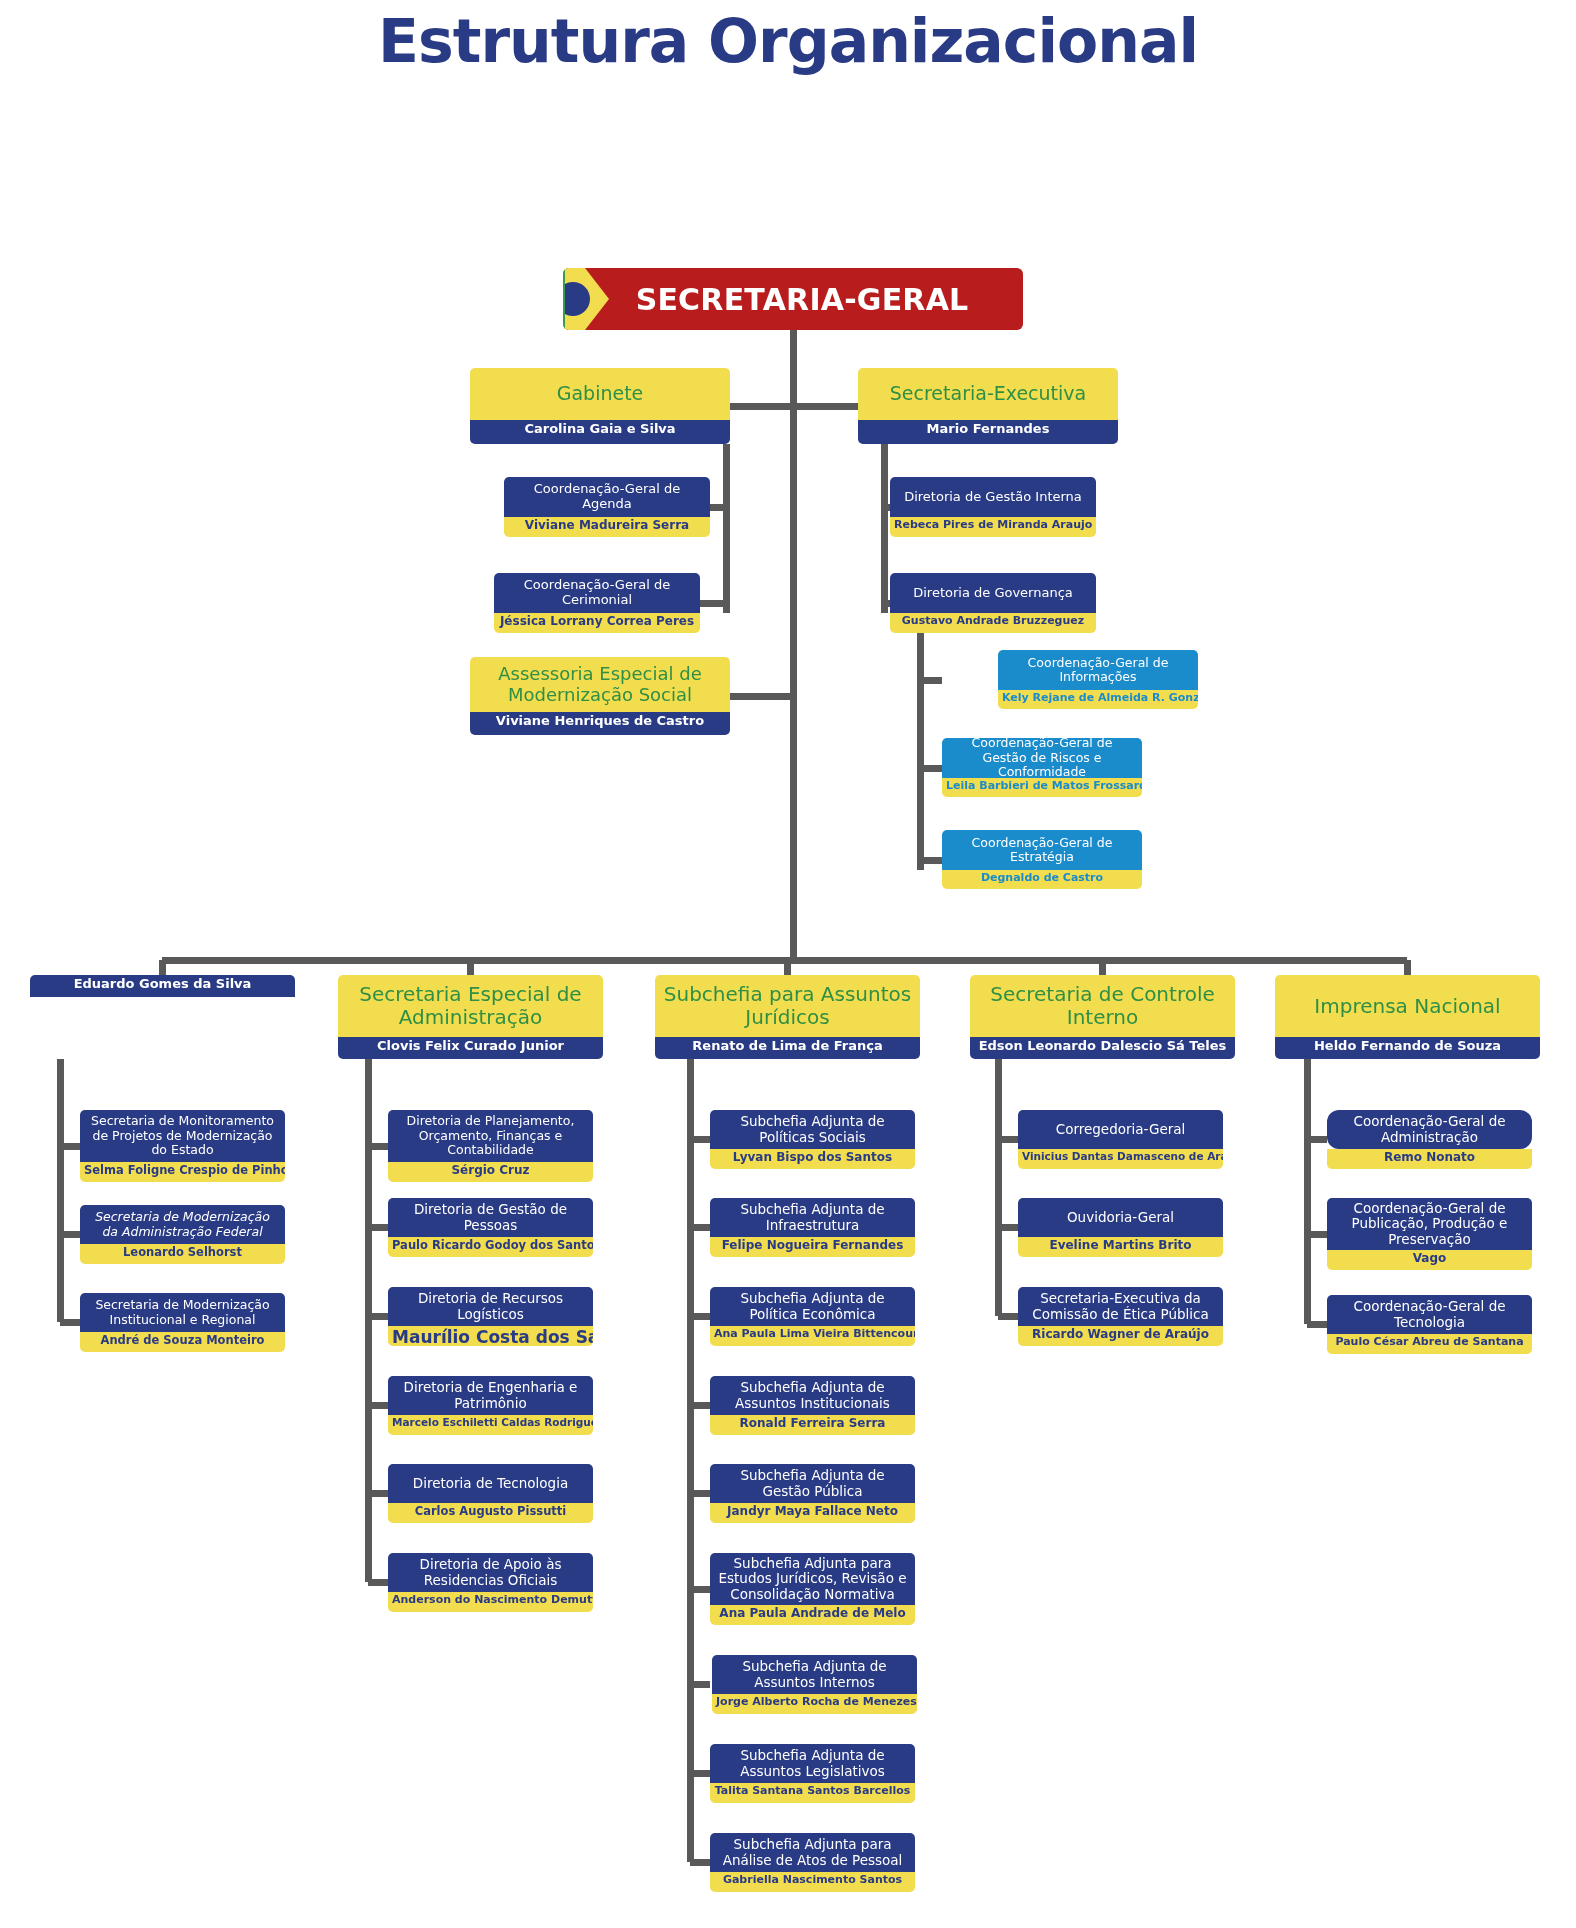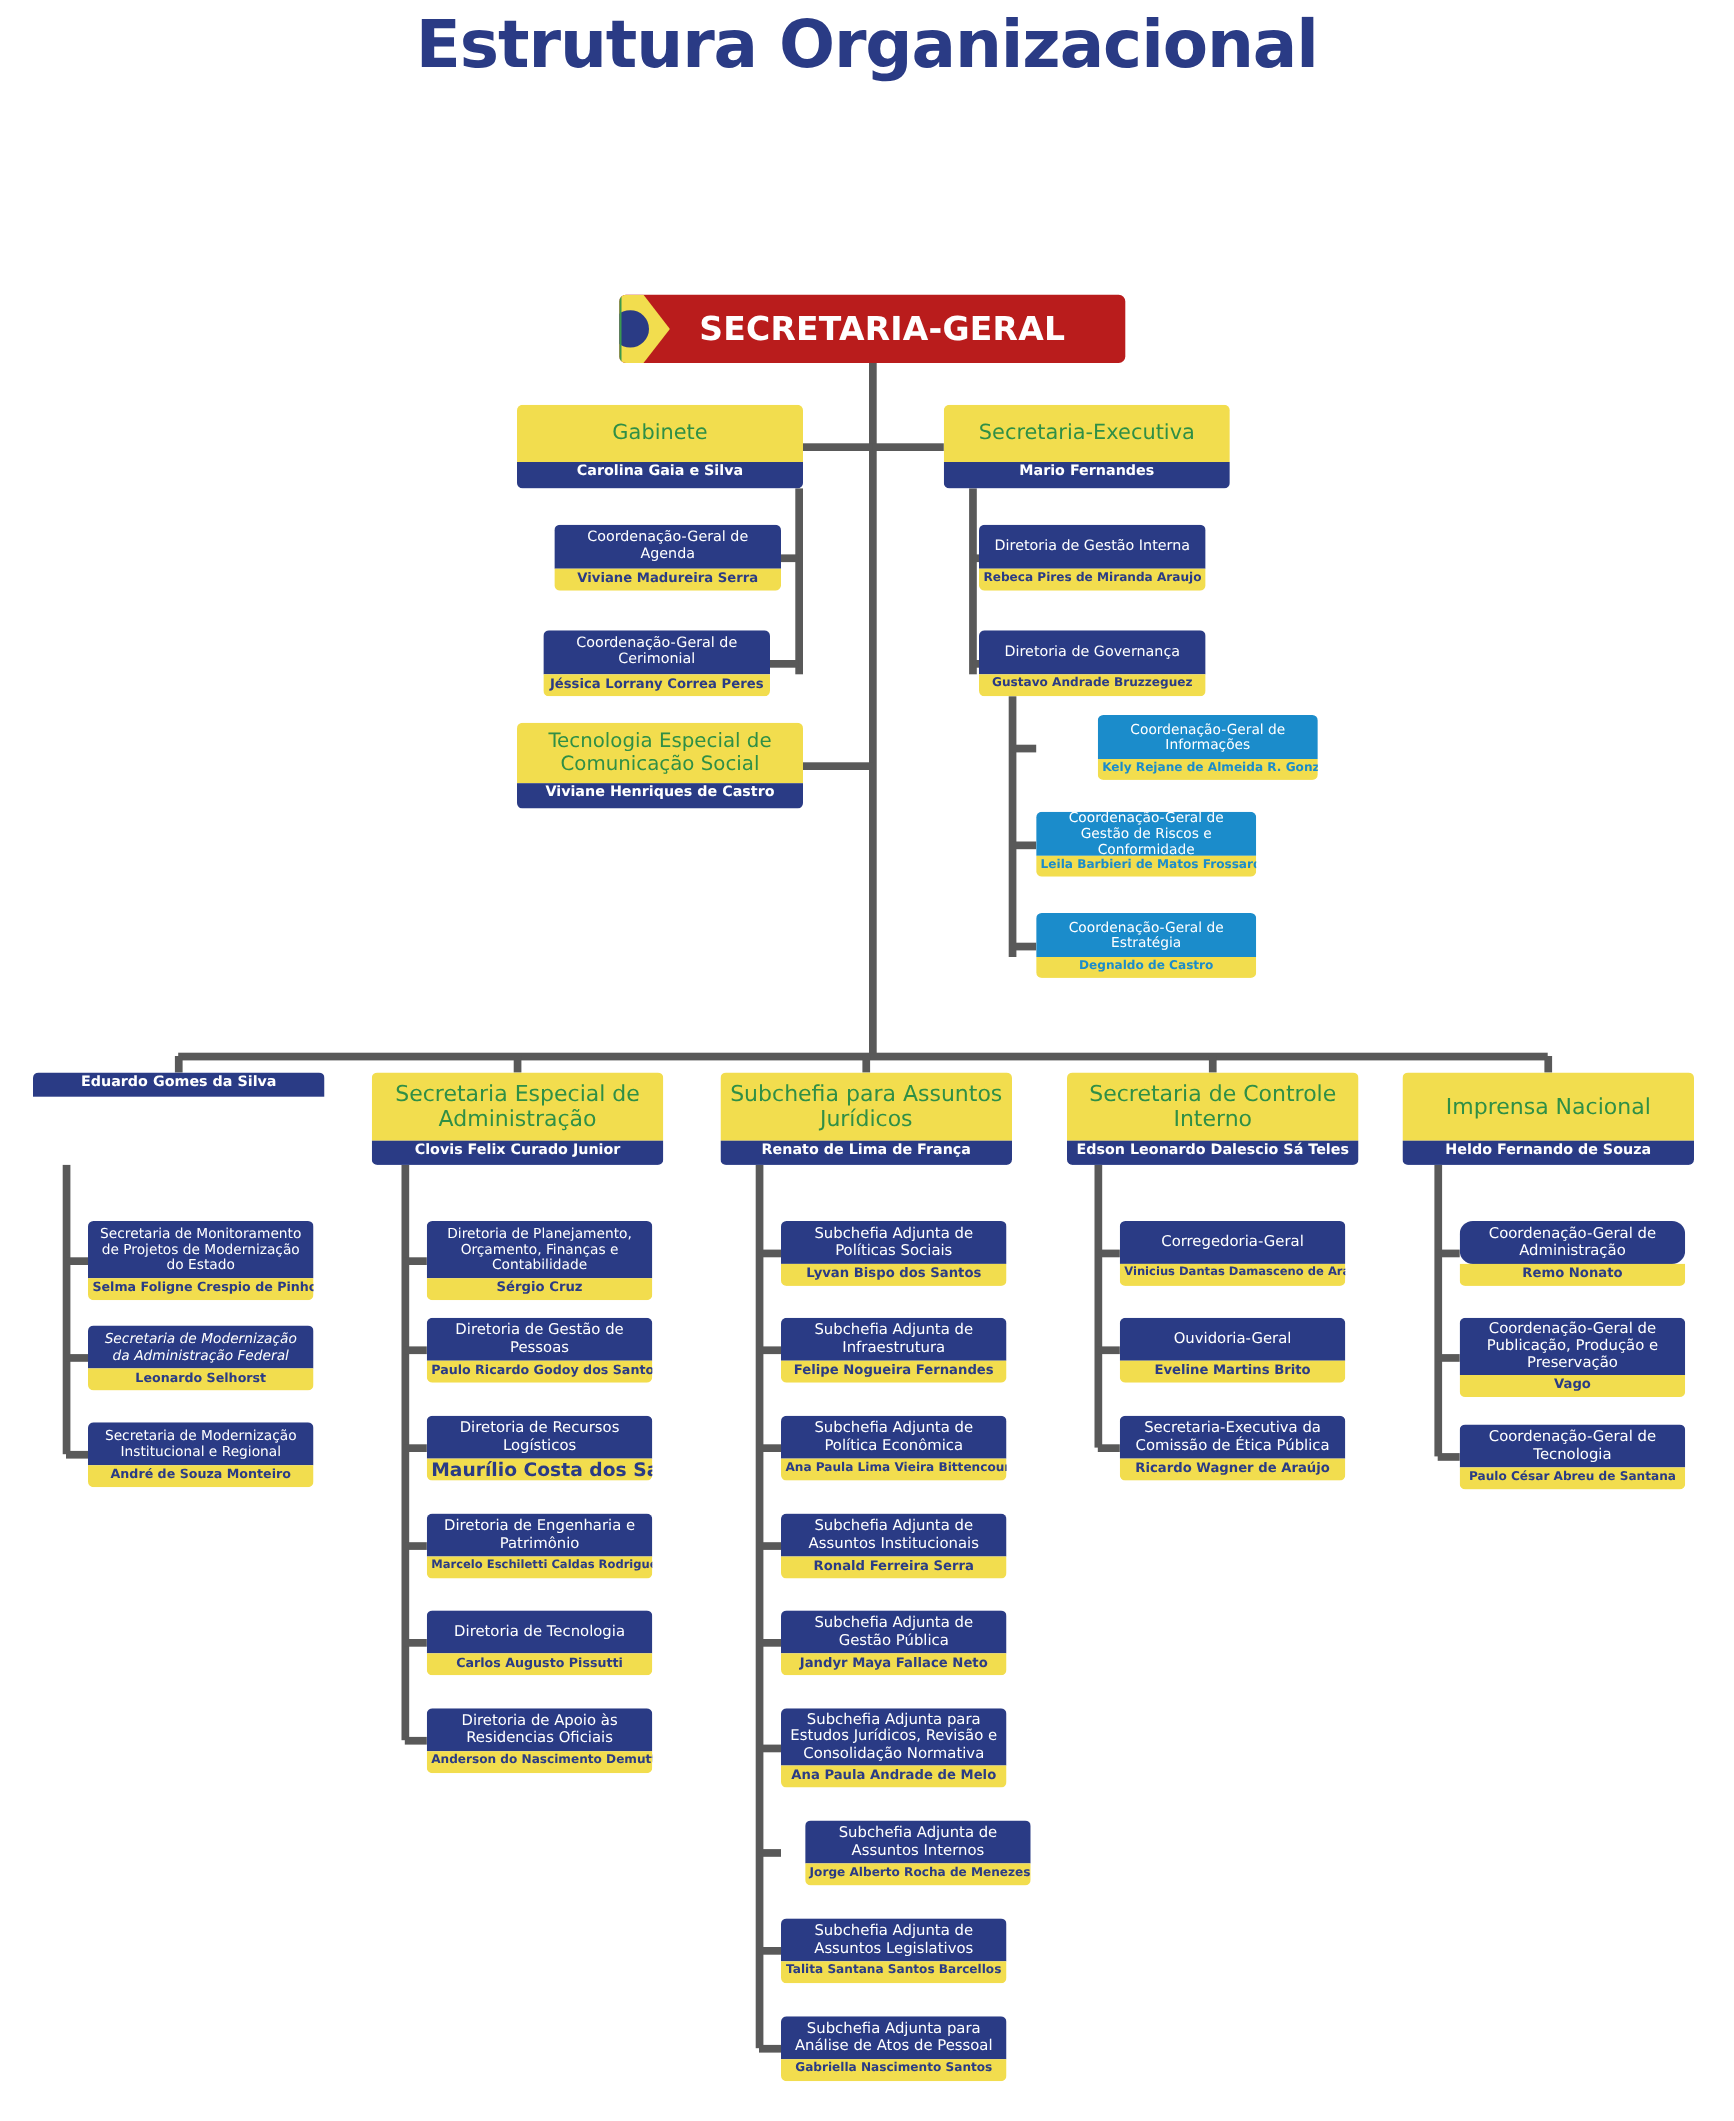--- a/index.html
+++ b/index.html
@@ -194,21 +194,21 @@
   <div class="title" style="height:52px;">Gabinete</div>
   <div class="person" style="height:24px;">Carolina Gaia e Silva</div>
 </div>
 
 <div class="node yellow s-lvl2" style="left:858px; top:368px; width:260px; height:76px;">
   <div class="title" style="height:52px;">Secretaria-Executiva</div>
   <div class="person" style="height:24px;">Mario Fernandes</div>
 </div>
 
 <div class="node yellow s-lvl2" style="left:470px; top:657px; width:260px; height:78px;">
-  <div class="title" style="height:55px; font-size:18px;">Tecnologia Especial de Comunicação Social</div>
+  <div class="title" style="height:55px; font-size:18px;">Assessoria Especial de Modernização Social</div>
   <div class="person" style="height:23px;">Viviane Henriques de Castro</div>
 </div>
 
 <div class="node blue s-lvl3" style="left:504px; top:477px; width:206px; height:60px;">
   <div class="title" style="height:40px;">Coordenação-Geral de Agenda</div>
   <div class="person" style="height:20px;">Viviane Madureira Serra</div>
 </div>
 
 <div class="node blue s-lvl3" style="left:494px; top:573px; width:206px; height:60px;">
   <div class="title" style="height:40px;">Coordenação-Geral de Cerimonial</div>
@@ -322,21 +322,21 @@
 <div class="node blue s-leaf" style="left:710px; top:1464px; width:205px; height:59px;">
   <div class="title" style="height:39px;">Subchefia Adjunta de Gestão Pública</div>
   <div class="person" style="height:20px;">Jandyr Maya Fallace Neto</div>
 </div>
 
 <div class="node blue s-leaf" style="left:710px; top:1553px; width:205px; height:72px;">
   <div class="title" style="height:52px;">Subchefia Adjunta para Estudos Jurídicos, Revisão e Consolidação Normativa</div>
   <div class="person" style="height:20px;">Ana Paula Andrade de Melo</div>
 </div>
 
-<div class="node blue s-leaf" style="left:732px; top:1655px; width:205px; height:59px;">
+<div class="node blue s-leaf" style="left:712px; top:1655px; width:205px; height:59px;">
   <div class="title" style="height:39px;">Subchefia Adjunta de Assuntos Internos</div>
   <div class="person" style="height:20px; font-size:11px;">Jorge Alberto Rocha de Menezes</div>
 </div>
 
 <div class="node blue s-leaf" style="left:710px; top:1744px; width:205px; height:59px;">
   <div class="title" style="height:39px;">Subchefia Adjunta de Assuntos Legislativos</div>
   <div class="person" style="height:20px; font-size:11px;">Talita Santana Santos Barcellos</div>
 </div>
 
 <div class="node blue s-leaf" style="left:710px; top:1833px; width:205px; height:59px;">

